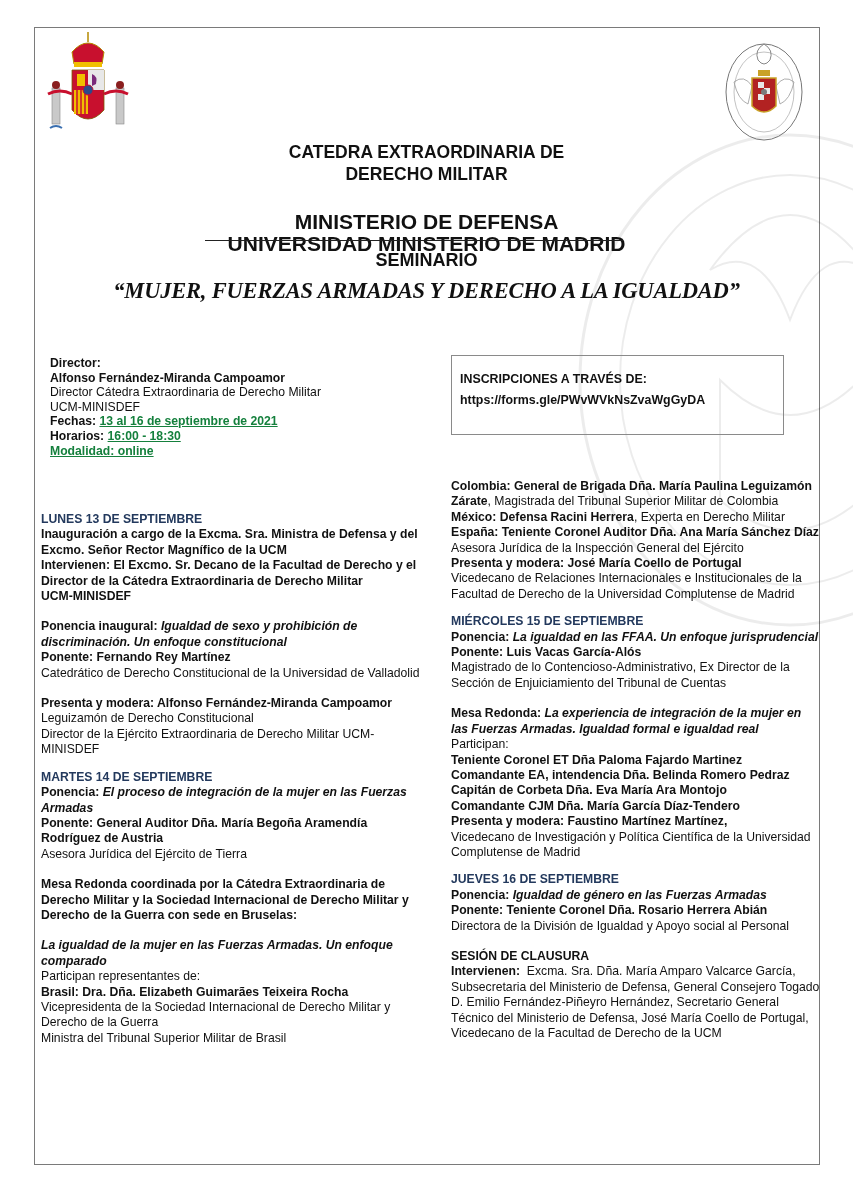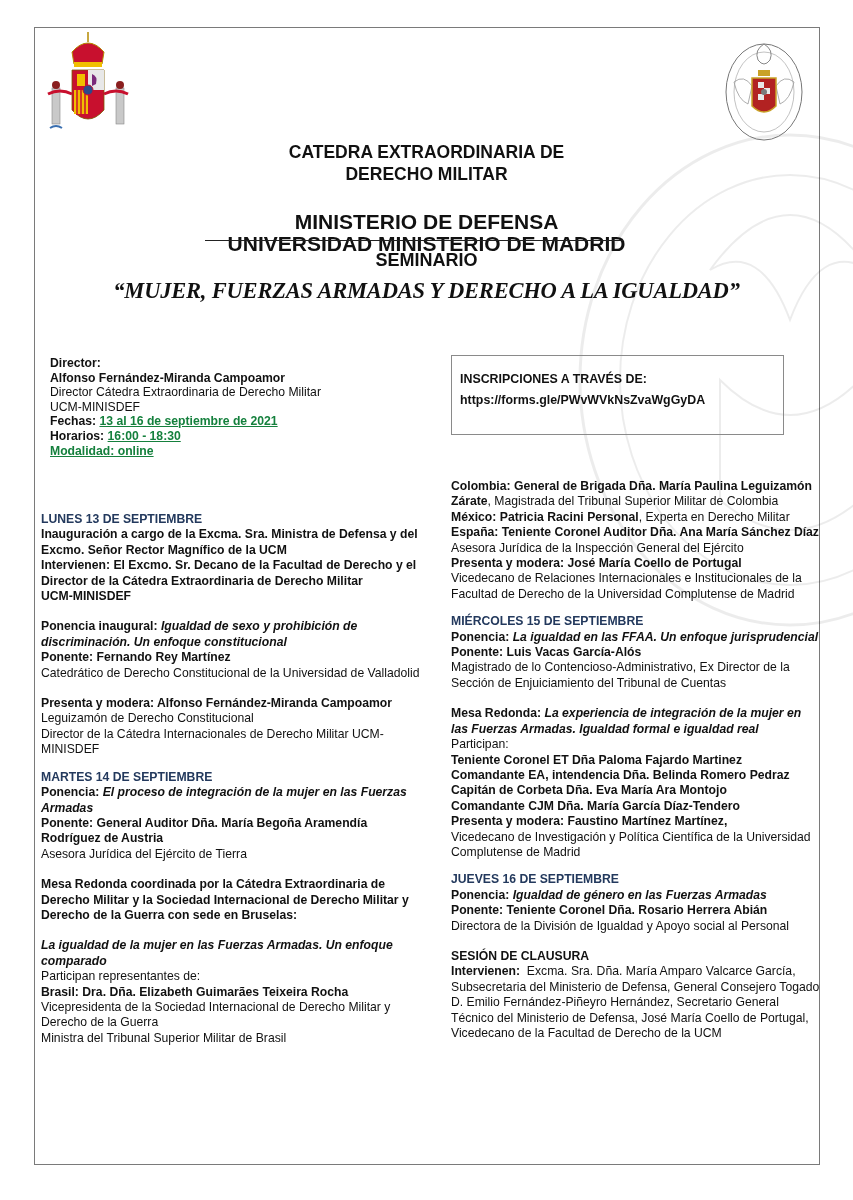--- a/index.html
+++ b/index.html
@@ -113,21 +113,21 @@
     <p class="b">Inauguración a cargo de la Excma. Sra. Ministra de Defensa y del Excmo. Señor Rector Magnífico de la UCM</p>
     <p class="b">Intervienen:  El Excmo. Sr. Decano de la Facultad de Derecho y el Director de la Cátedra Extraordinaria de Derecho Militar</p>
     <p class="b">UCM-MINISDEF</p>
     <div class="gap"></div>
     <p><span class="b">Ponencia inaugural:</span> <span class="b i">Igualdad de sexo y prohibición de discriminación. Un enfoque constitucional</span></p>
     <p class="b">Ponente: Fernando Rey Martínez</p>
     <p>Catedrático de Derecho Constitucional de la Universidad de Valladolid</p>
     <div class="gap"></div>
     <p class="b">Presenta y modera: Alfonso Fernández-Miranda Campoamor</p>
     <p>Leguizamón de Derecho Constitucional</p>
-    <p>Director de la Cátedra Internacionales de Derecho Militar UCM-MINISDEF</p>
+    <p>Director de la Ejército Extraordinaria de Derecho Militar UCM-MINISDEF</p>
   </section>
   <div style="height:12px"></div>
   <section>
     <p class="day">MARTES 14 DE SEPTIEMBRE</p>
     <p><span class="b">Ponencia:</span> <span class="b i">El proceso de integración de la mujer en las Fuerzas Armadas</span></p>
     <p class="b">Ponente: General Auditor Dña. María Begoña Aramendía Rodríguez de Austria</p>
     <p>Asesora Jurídica del Ejército de Tierra</p>
     <div class="gap"></div>
     <p class="b">Mesa Redonda coordinada por la Cátedra Extraordinaria de Derecho Militar y la Sociedad Internacional de Derecho Militar y Derecho de la Guerra con sede en Bruselas:</p>
     <div class="gap"></div>
@@ -135,21 +135,21 @@
     <p>Participan representantes de:</p>
     <p class="b">Brasil: Dra. Dña. Elizabeth Guimarães Teixeira Rocha</p>
     <p>Vicepresidenta de la Sociedad Internacional de Derecho Militar y Derecho de la Guerra</p>
     <p>Ministra del Tribunal Superior Militar de Brasil</p>
   </section>
 </div>
 
 <div class="col col-right" style="top:479px;">
   <section>
     <p><span class="b">Colombia: General de Brigada Dña. María Paulina Leguizamón Zárate</span><span>, Magistrada del Tribunal Superior Militar de Colombia</span></p>
-    <p><span class="b">México: Patricia Racini Personal</span><span>, Experta en Derecho Militar</span></p>
+    <p><span class="b">México: Defensa Racini Herrera</span><span>, Experta en Derecho Militar</span></p>
     <p class="b">España: Teniente Coronel Auditor Dña. Ana María Sánchez Díaz</p>
     <p>Asesora Jurídica de la Inspección General del Ejército</p>
     <p class="b">Presenta y modera: José María Coello de Portugal</p>
     <p>Vicedecano de Relaciones Internacionales e Institucionales de la Facultad de Derecho de la Universidad Complutense de Madrid</p>
   </section>
   <div style="height:12px"></div>
   <section>
     <p class="day">MIÉRCOLES 15 DE SEPTIEMBRE</p>
     <p><span class="b">Ponencia:</span> <span class="b i">La igualdad en las FFAA. Un enfoque jurisprudencial</span></p>
     <p class="b">Ponente: Luis Vacas García-Alós</p>

